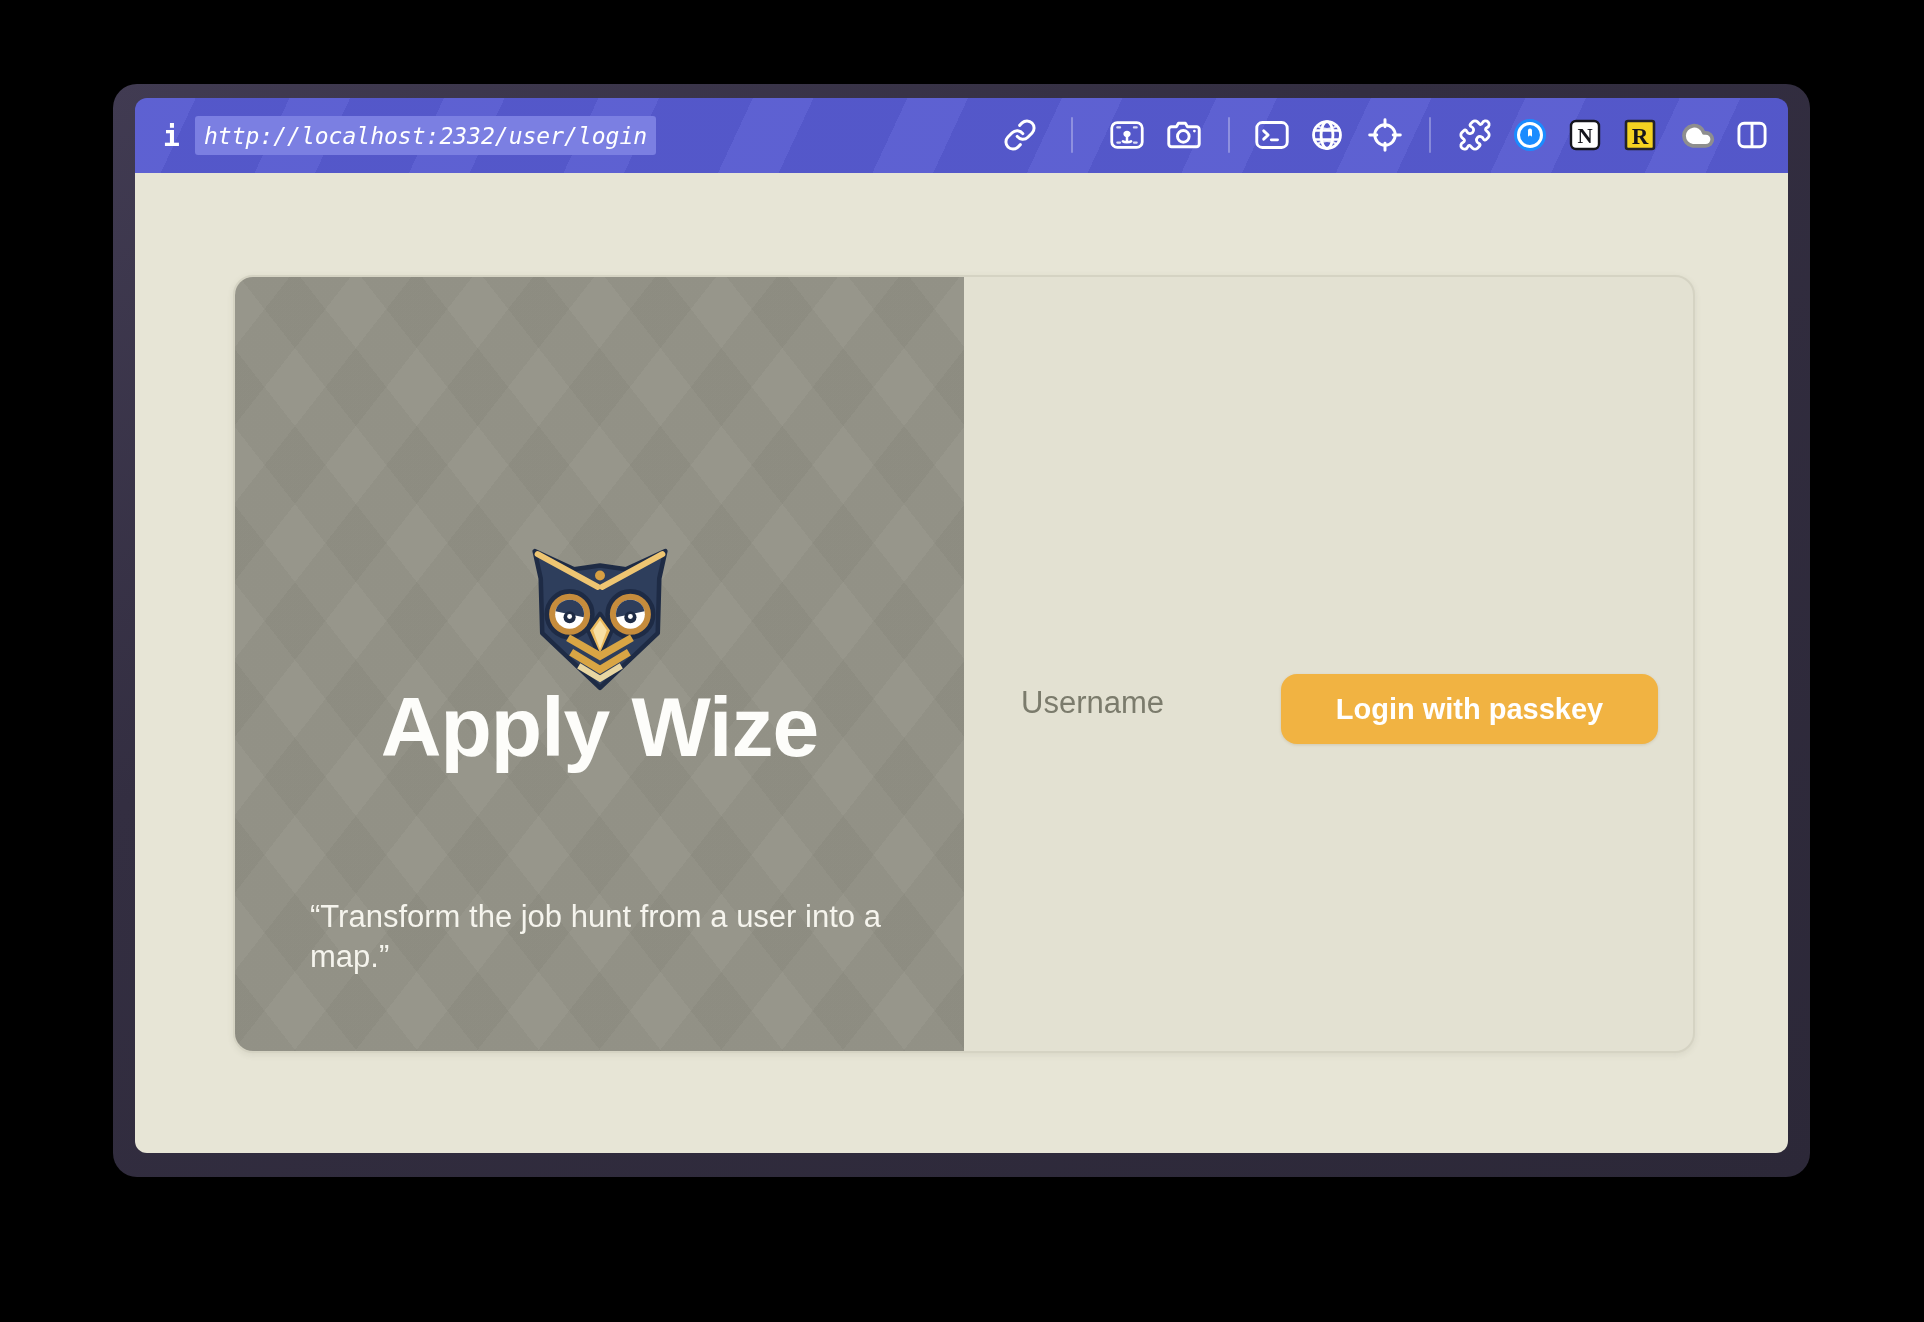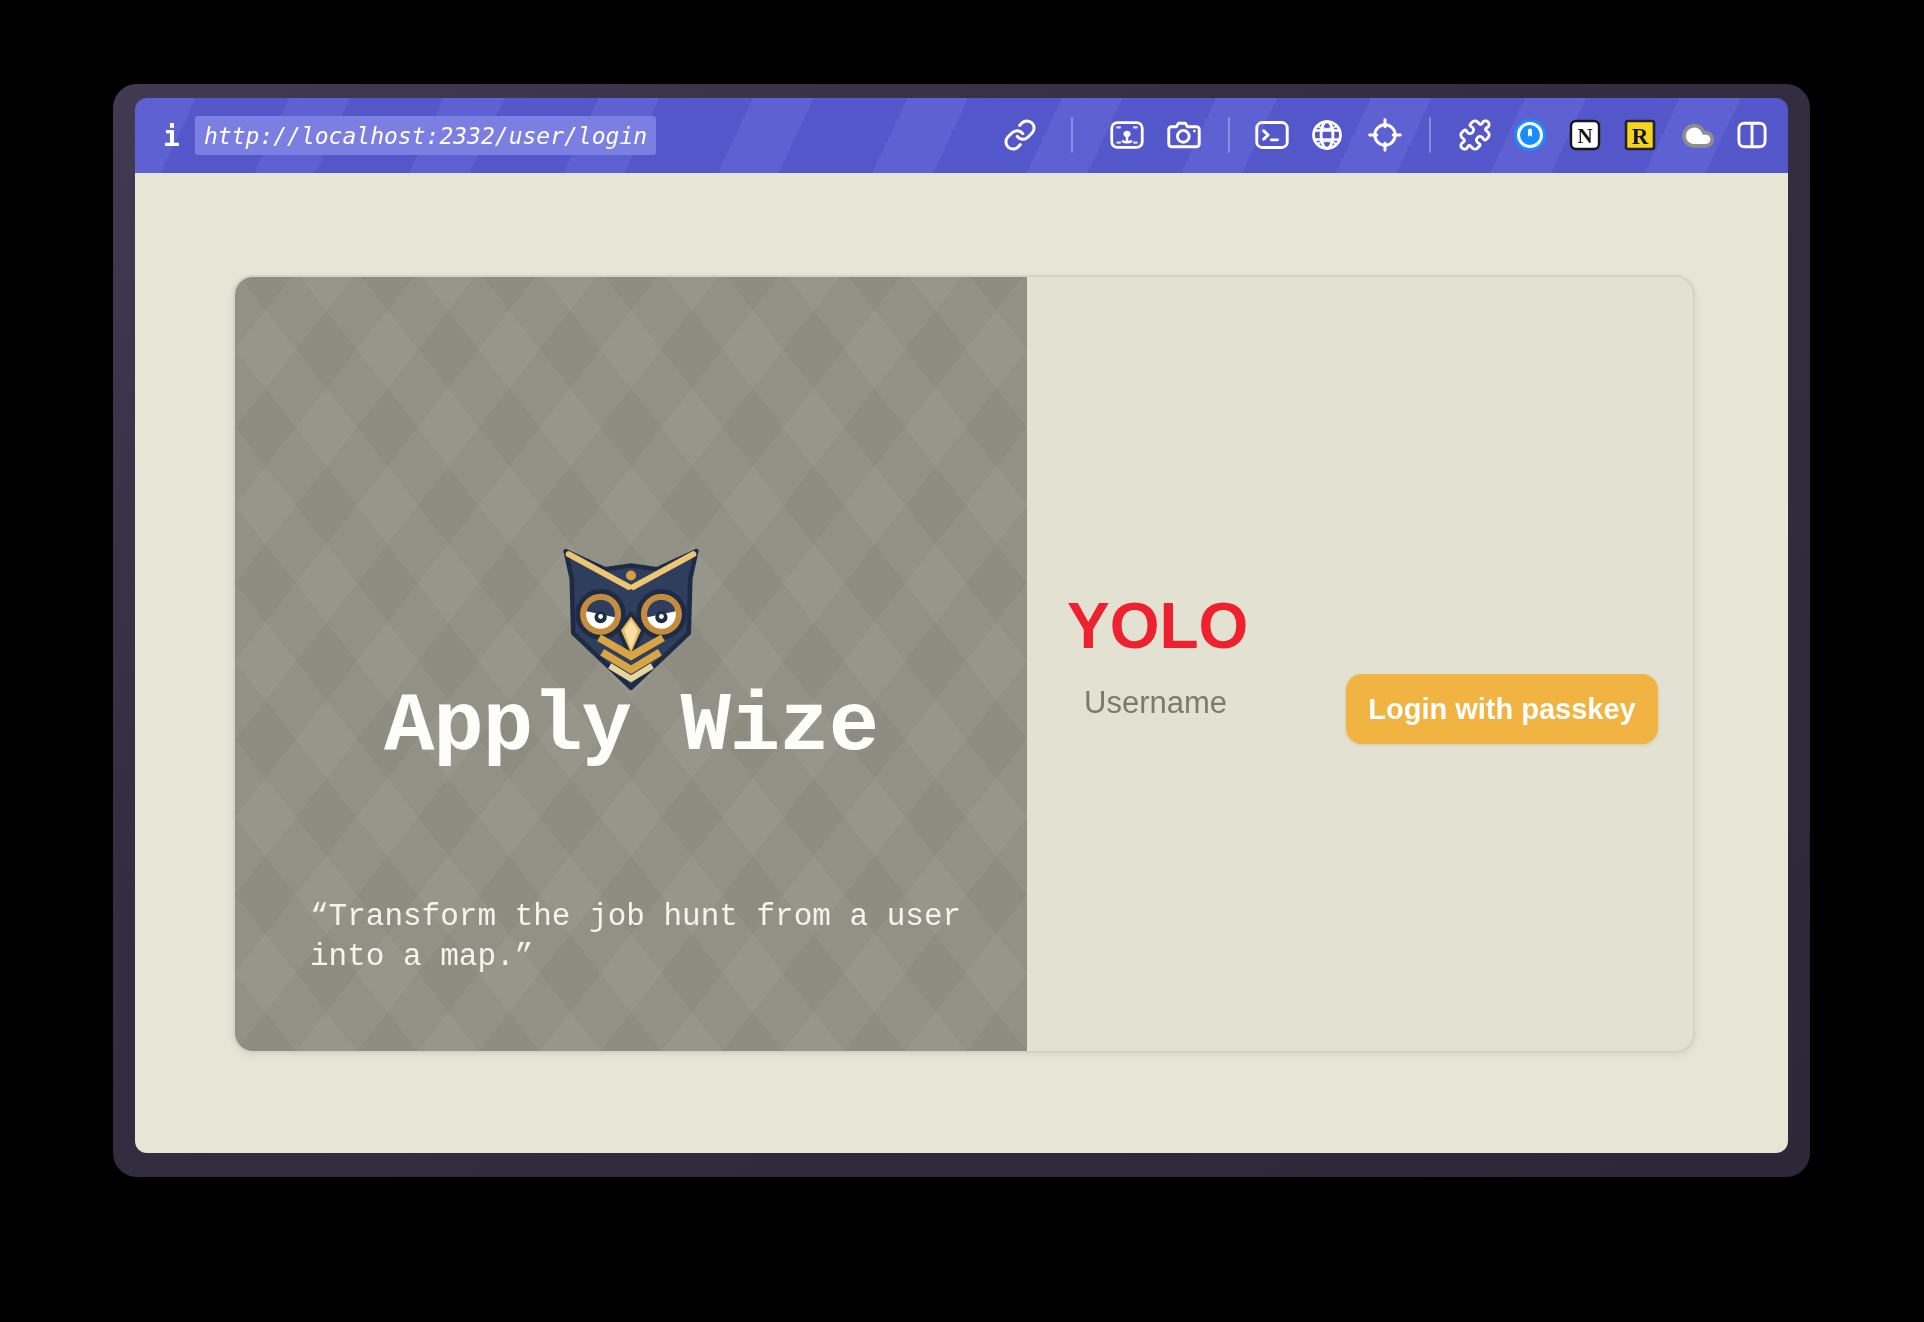--- a/index.html
+++ b/index.html
@@ -21,33 +21,33 @@
   .urlbox span{color:#ffffff;font-family:"DejaVu Sans Mono",monospace;font-size:23px;white-space:pre;font-style:italic;}
   .tbi{position:absolute;top:19px;width:36px;height:36px;display:flex;align-items:center;justify-content:center;
        background:none;border:none;padding:0;cursor:pointer;}
   .tbi svg{display:block;}
   .tdiv{position:absolute;top:19px;width:2px;height:36px;background:rgba(255,255,255,.30);border-radius:1px;}
   
   .content{position:relative;flex:1;background:#e7e5d6;}
   .card{position:absolute;left:98px;top:102px;width:1462px;height:778px;
         background:#e3e1d2;border:2px solid #d5d3c3;border-radius:20px;box-sizing:border-box;
         display:flex;overflow:hidden;box-shadow:0 2px 6px rgba(90,88,70,.10);}
-  .brandpanel{position:relative;width:792px;flex:none;background:#97968b;
+  .brandpanel{position:relative;width:729px;flex:none;background:#97968b;
         background-image:
           repeating-linear-gradient(52deg,rgba(62,62,50,.055) 0 48px,transparent 48px 96px),
-          repeating-linear-gradient(-52deg,rgba(62,62,50,.055) 0 48px,transparent 48px 96px); font-family: Liberation Mono, monospace;}
+          repeating-linear-gradient(-52deg,rgba(62,62,50,.055) 0 48px,transparent 48px 96px);}
   .owl{position:absolute;left:50%;top:266px;transform:translateX(-50%);}
   .brandname{position:absolute;left:0;top:408px;width:100%;text-align:center;
         color:#fdfdfa;font-size:84px;font-weight:700;letter-spacing:-1px;line-height:1;}
   .tagline{position:absolute;left:75px;right:58px;top:620px;text-align:left;
         color:#f5f4ed;font-size:31px;font-weight:500;line-height:40px;}
   .loginpanel{position:relative;flex:1;}
   .yolo{position:absolute;left:40px;top:317px;color:#ee222f;font-size:64px;font-weight:800;line-height:1;letter-spacing:0;}
   .usernamelbl{position:absolute;left:40px;top:408px;color:#7b7b6c;font-size:31px;font-weight:400;margin-left:17px;}
-  .passkey{position:absolute;right:35px;top:397px;width:312px;height:70px;
+  .passkey{position:absolute;right:35px;top:397px;width:377px;height:70px;
         background:#f1b342;border:none;border-radius:16px;cursor:pointer;
         color:#ffffff;font-family:"Liberation Sans",sans-serif;font-size:29px;font-weight:700;
         box-shadow:0 1px 3px rgba(120,90,20,.18);}
 </style>
 </head>
 <body>
 
 <div class="stage">
   <div class="window">
     <div class="chrome">
@@ -180,21 +180,20 @@
 
               <path d="M58 124 L100 148 L142 124" fill="none" stroke="#d9a544" stroke-width="10"></path>
               <path d="M62 143 L100 166 L138 143" fill="none" stroke="#d9a544" stroke-width="10"></path>
               <path d="M72 161 L100 178 L128 161" fill="none" stroke="#e8d6a2" stroke-width="8"></path>
             </svg>
             <div class="brandname">Apply Wize</div>
             <div class="tagline">“Transform the job hunt from a user into a map.”</div>
           </div>
 
           <div class="loginpanel">
-            <div class="yolo">YOLO</div>
             <div class="usernamelbl">Username</div>
             <button class="passkey">Login with passkey</button>
           </div>
 
         </div>
       </div>
 
     </div>
   </div>
 </div>

